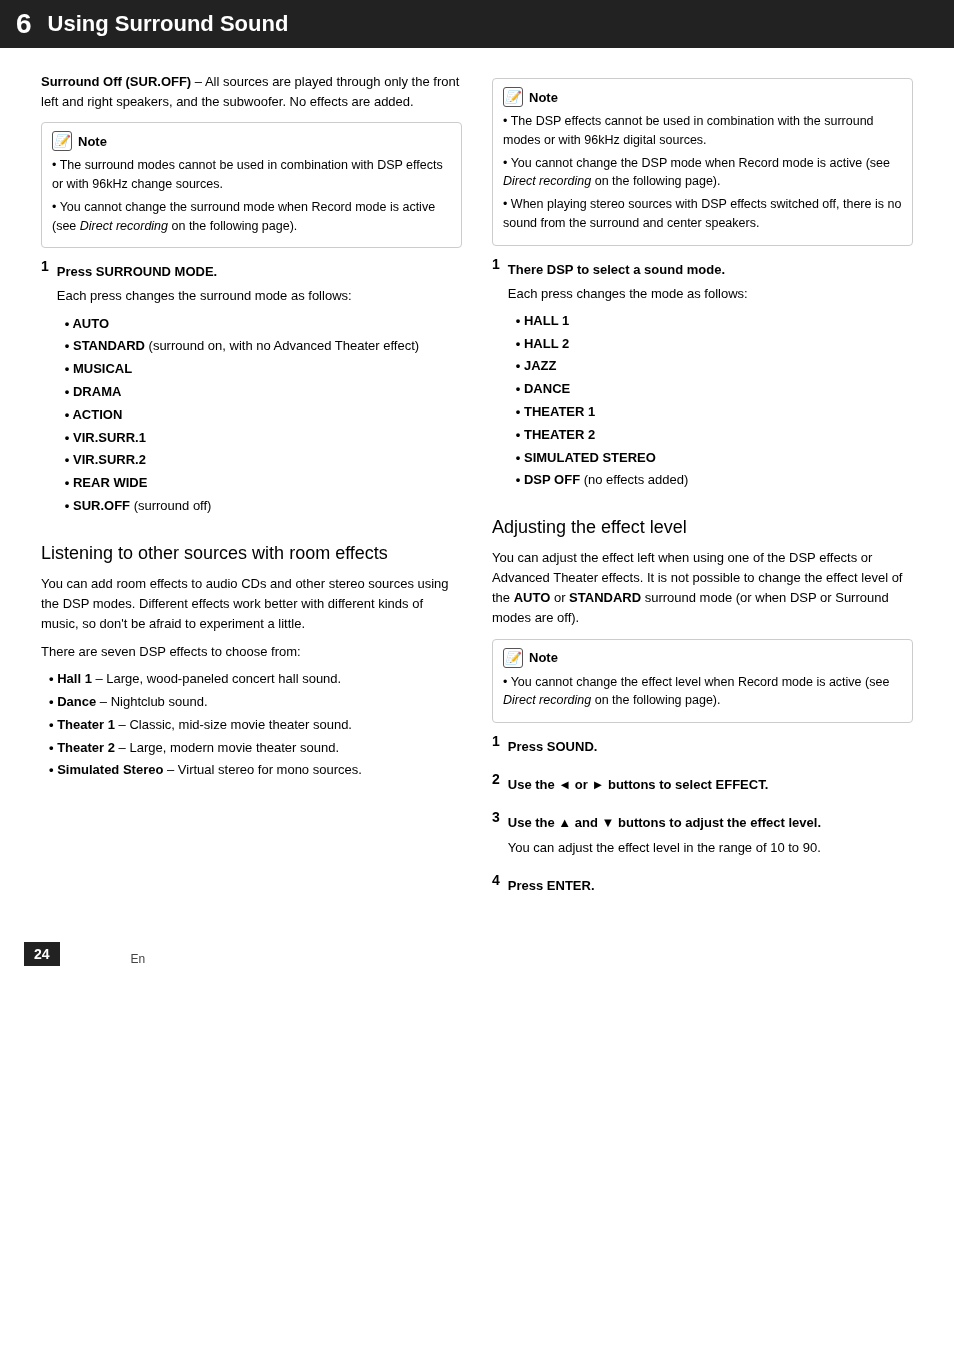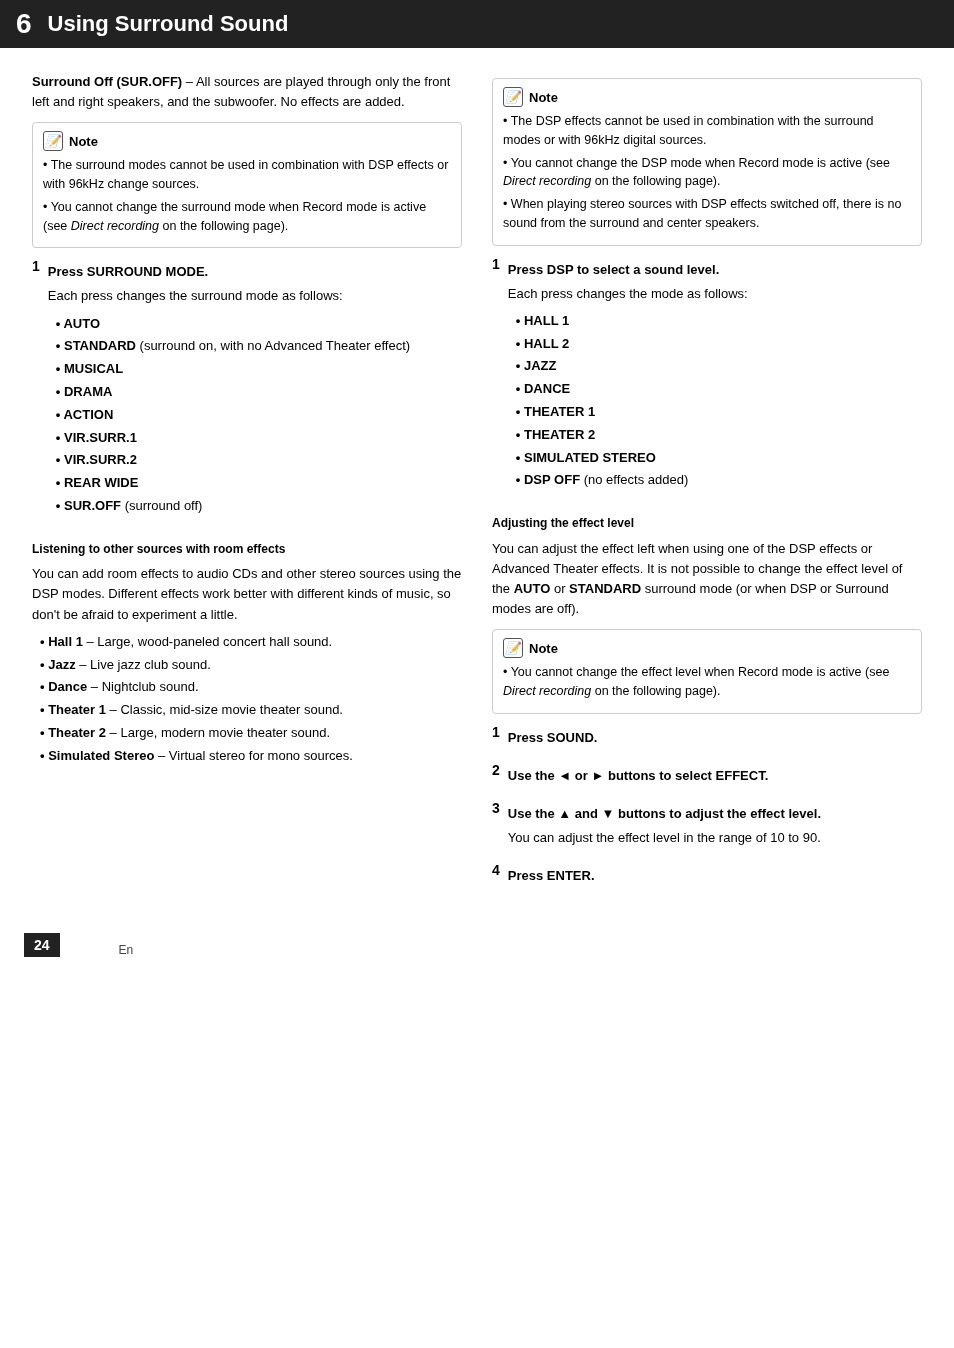--- a/index.html
+++ b/index.html
@@ -27,21 +27,21 @@
       margin-right: 16px;
     }
 
     .chapter-title {
       font-size: 22px;
       font-weight: bold;
     }
 
     .page-content {
       display: flex;
-      padding: 0 32px;
+      padding: 0 41px;
       gap: 30px;
     }
 
     .col-left {
       flex: 1;
       min-width: 0;
     }
 
     .col-right {
       flex: 1;
@@ -78,22 +78,22 @@
       font-weight: bold;
       color: #444;
     }
 
     .note-box p {
       margin: 4px 0;
       line-height: 1.5;
     }
 
     .section-heading {
-      font-size: 12px;
-      font-weight: bold;
+      font-size: 18px;
+      font-weight: normal;
       margin: 16px 0 6px 0;
     }
 
     .step-num {
       font-weight: bold;
       font-size: 14px;
     }
 
     .step-row {
       display: flex;
@@ -119,21 +119,21 @@
       font-weight: bold;
     }
 
     .bold { font-weight: bold; }
 
     .page-footer {
       margin-top: 30px;
       padding: 8px 24px;
       display: flex;
       align-items: flex-end;
-      gap: 4px;
+      gap: 16px;
     }
 
     .page-num-box {
       background: #222;
       color: #fff;
       padding: 4px 10px;
       font-weight: bold;
       font-size: 14px;
     }
 
@@ -190,23 +190,23 @@
           <li><span class="bold">VIR.SURR.2</span></li>
           <li><span class="bold">REAR WIDE</span></li>
           <li><span class="bold">SUR.OFF</span> (surround off)</li>
         </ul>
       </div>
     </div>
 
     <div>
       <p class="section-heading">Listening to other sources with room effects</p>
       <p>You can add room effects to audio CDs and other stereo sources using the DSP modes. Different effects work better with different kinds of music, so don't be afraid to experiment a little.</p>
+      <p style="margin-top:8px;">There are seven DSP effects to choose from:</p>
       <ul class="bullet-list">
         <li><span class="bold">Hall 1</span> – Large, wood-paneled concert hall sound.</li>
-        <li><span class="bold">Jazz</span> – Live jazz club sound.</li>
         <li><span class="bold">Dance</span> – Nightclub sound.</li>
         <li><span class="bold">Theater 1</span> – Classic, mid-size movie theater sound.</li>
         <li><span class="bold">Theater 2</span> – Large, modern movie theater sound.</li>
         <li><span class="bold">Simulated Stereo</span> – Virtual stereo for mono sources.</li>
       </ul>
     </div>
 
   </div>
 
   <div class="col-right">
@@ -217,21 +217,21 @@
         <span>Note</span>
       </div>
       <p>• <span>The DSP effects cannot be used in combination with the surround modes or with 96kHz digital sources.</span></p>
       <p>• <span>You cannot change the DSP mode when Record mode is active (see <em>Direct recording</em> on the following page).</span></p>
       <p>• <span>When playing stereo sources with DSP effects switched off, there is no sound from the surround and center speakers.</span></p>
     </div>
 
     <div class="step-row">
       <span class="step-num">1</span>
       <div>
-        <p class="bold">Press DSP to select a sound level.</p>
+        <p class="bold">There DSP to select a sound mode.</p>
         <p>Each press changes the mode as follows:</p>
         <ul class="bullet-list">
           <li><span class="bold">HALL 1</span></li>
           <li><span class="bold">HALL 2</span></li>
           <li><span class="bold">JAZZ</span></li>
           <li><span class="bold">DANCE</span></li>
           <li><span class="bold">THEATER 1</span></li>
           <li><span class="bold">THEATER 2</span></li>
           <li><span class="bold">SIMULATED STEREO</span></li>
           <li><span class="bold">DSP OFF</span> (no effects added)</li>

